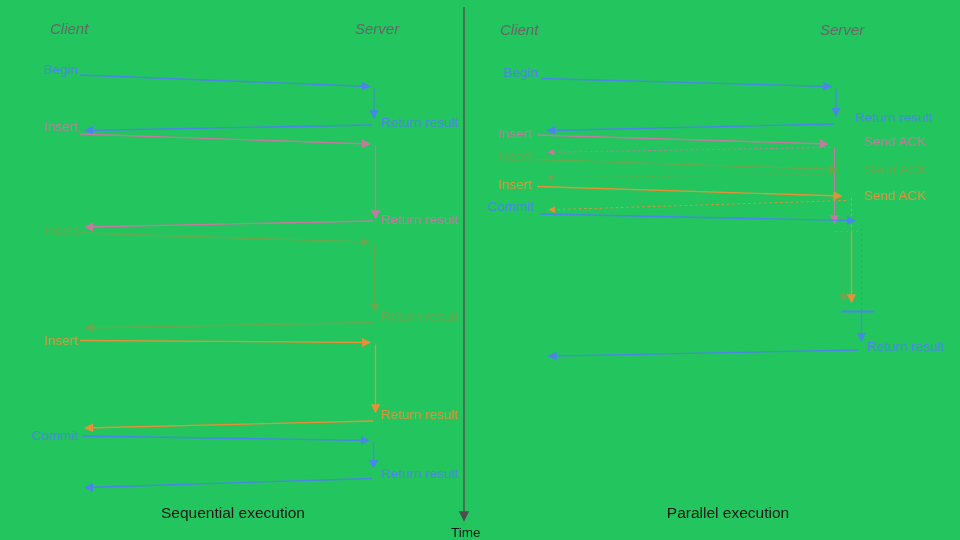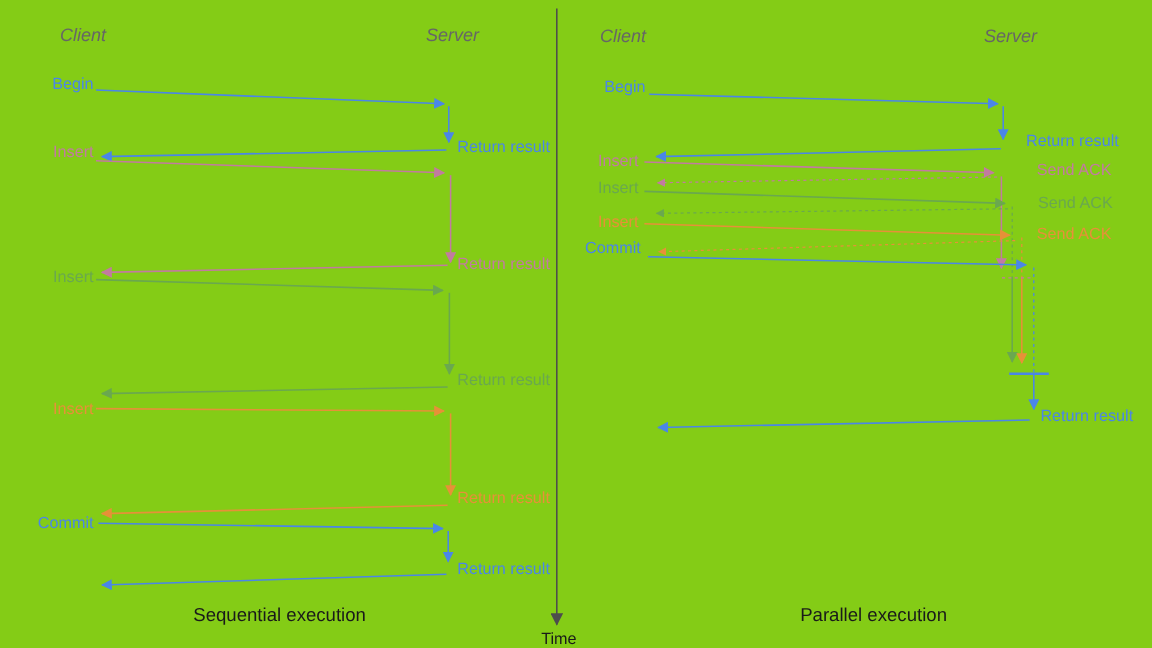--- a/index.html
+++ b/index.html
@@ -1,16 +1,16 @@
 <!DOCTYPE html>
 <html><head>
 <meta charset="utf-8">
 <style>
   html,body{margin:0;padding:0;background:#ffffff;}
-  .stage{position:relative;width:960px;height:540px;background:#84cc16;overflow:hidden;}
+  .stage{position:relative;width:960px;height:540px;background:#22c55e;overflow:hidden;}
   svg{display:block;}
   svg text{font-family:"Liberation Sans","DejaVu Sans",sans-serif;font-size:13.5px;}
   .hdr{font-size:15px;font-style:italic;fill:#666666;}
   .ttl{font-size:15.5px;fill:#1a1a1a;text-anchor:middle;}
   .time-lbl{font-size:13.5px;fill:#1a1a1a;}
   .end{text-anchor:end;}
   .t-blue{fill:#4a86e8;} .t-pink{fill:#c27ba0;} .t-green{fill:#6aa84f;} .t-orange{fill:#e69138;}
   .ln{fill:none;stroke-width:1.3;}
   .s-blue{stroke:#4a86e8;} .s-pink{stroke:#c27ba0;} .s-green{stroke:#6aa84f;} .s-orange{stroke:#e69138;} .s-axis{stroke:#4d4d4d;}
   .dash{stroke-width:1;stroke-dasharray:2.5 2.8;}

